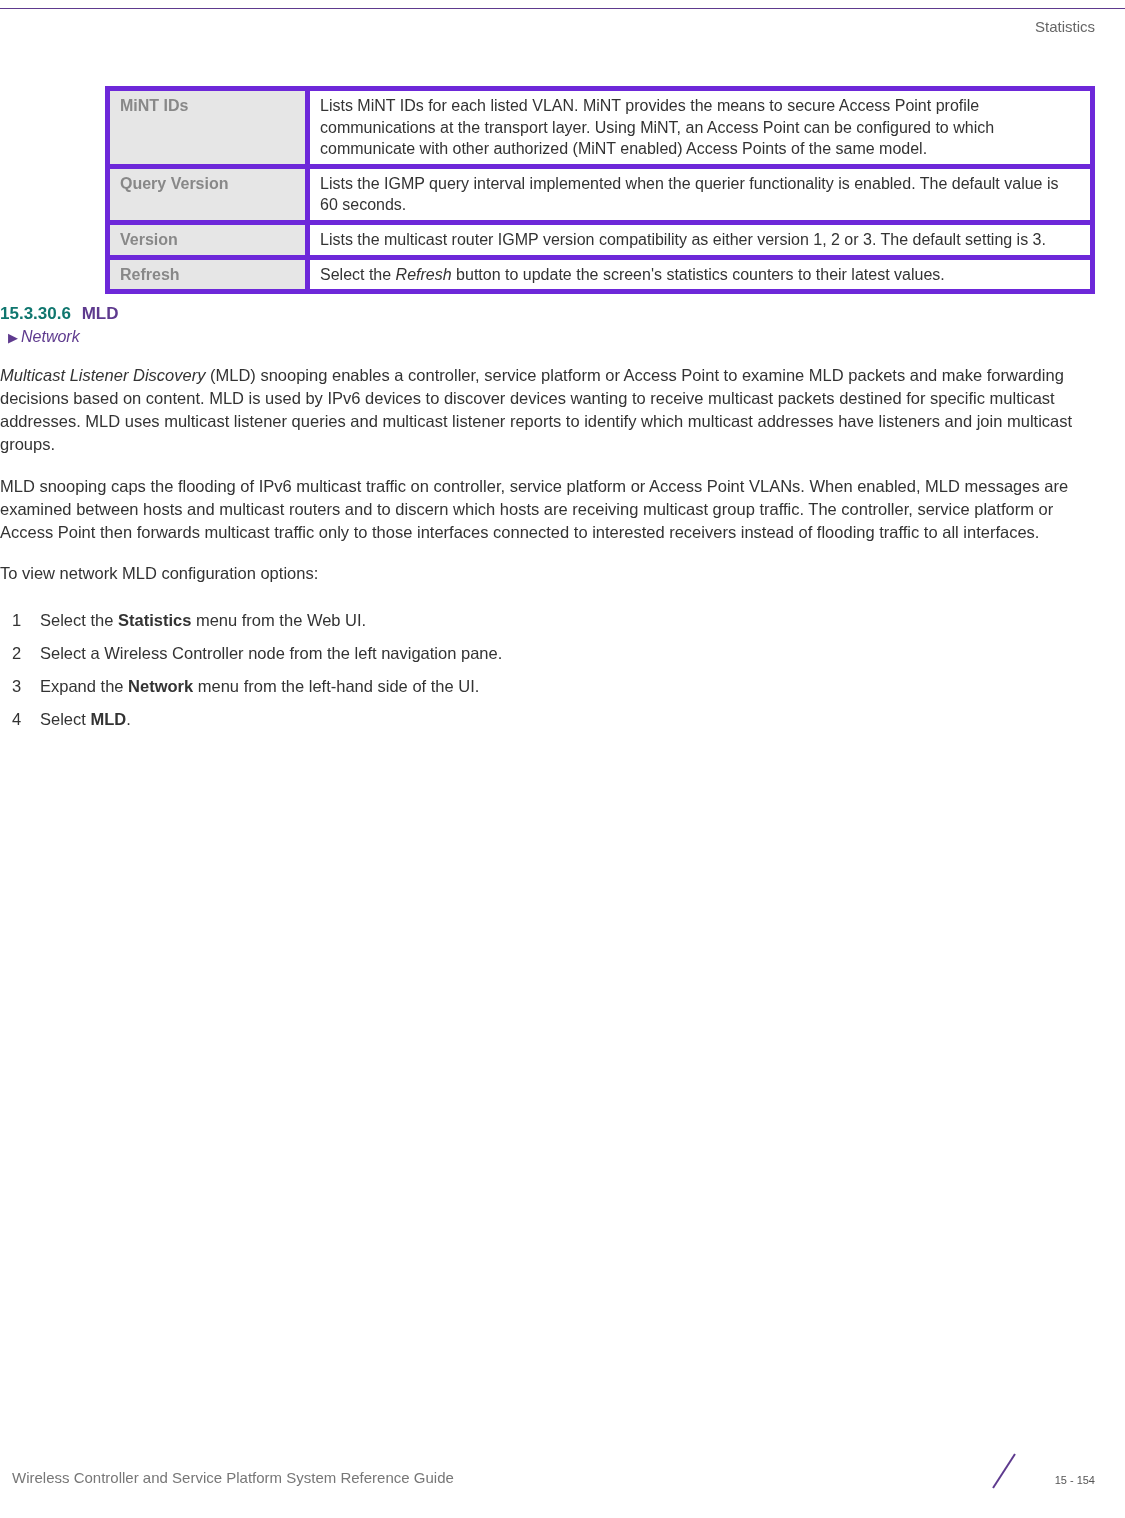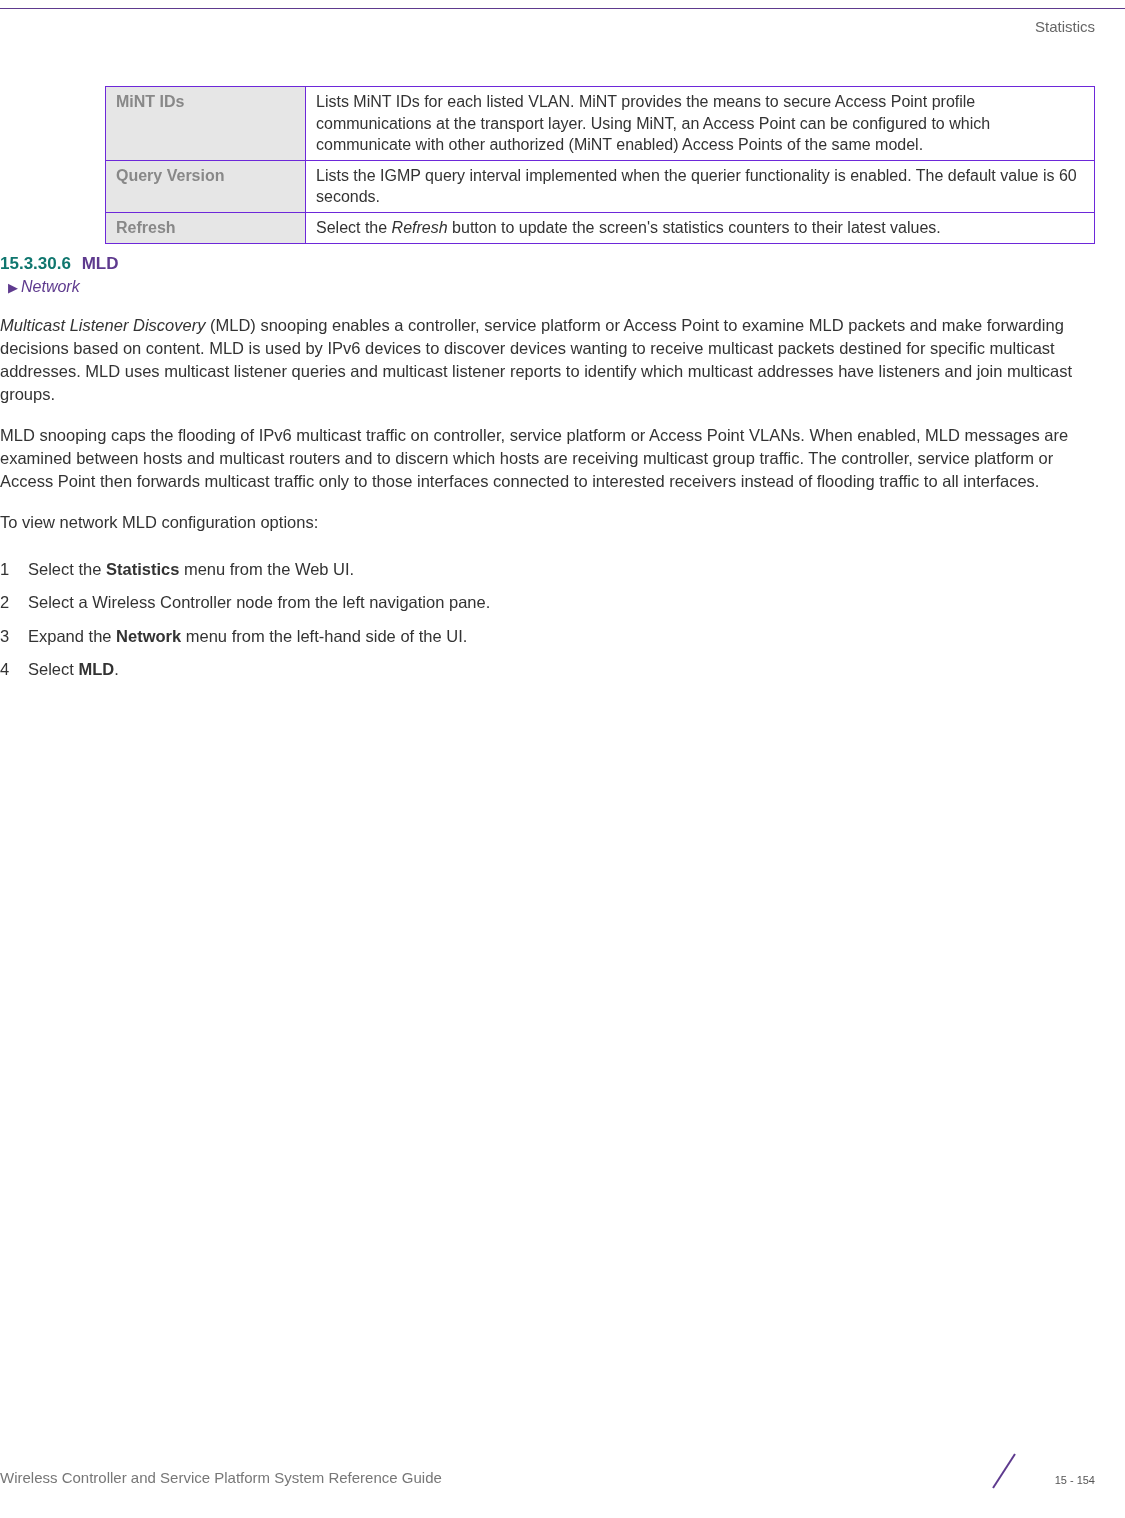--- a/index.html
+++ b/index.html
@@ -39,21 +39,21 @@
       right: 30px;
       padding-left: 0;
     }
     table.param-table {
       margin-left: 105px;
       width: 990px;
       border-collapse: collapse;
       border: 1px solid #999;
     }
     table.param-table td {
-      border: 1px solid #6d28d9;
+      border: 5px solid #6d28d9;
       padding: 4px 10px;
       vertical-align: top;
       font-size: 16px;
       line-height: 1.35;
     }
     table.param-table td.label {
       background: #e6e6e6;
       font-weight: 600;
       color: #888;
       width: 200px;
@@ -87,21 +87,21 @@
     .body-text {
       margin-top: 18px;
       line-height: 1.4;
       font-size: 16.5px;
     }
     .body-para {
       margin-bottom: 18px;
     }
     ol.steps {
       margin-top: 8px;
-      padding-left: 0;
+      padding-left: 12px;
       list-style: none;
       counter-reset: step;
     }
     ol.steps li {
       counter-increment: step;
       margin-bottom: 10px;
       padding-left: 28px;
       position: relative;
       font-size: 16.5px;
       line-height: 1.4;
@@ -116,21 +116,21 @@
     }
     .bold {
       font-weight: 700;
     }
     .italic {
       font-style: italic;
     }
     .footer {
       position: absolute;
       bottom: 28px;
-      left: 0;
+      left: 12px;
       right: 30px;
       height: 40px;
     }
     .footer-text {
       position: absolute;
       left: 0;
       bottom: 4px;
       font-size: 15px;
       color: #777;
     }
@@ -163,20 +163,24 @@
 
   <table class="param-table">
     <tbody>
         <tr>
       <td class="label">MiNT IDs</td>
       <td>Lists MiNT IDs for each listed VLAN. MiNT provides the means to secure Access Point profile communications at the transport layer. Using MiNT, an Access Point can be configured to which communicate with other authorized (MiNT enabled) Access Points of the same model.</td>
     </tr>
     <tr>
       <td class="label">Query Version</td>
       <td>Lists the IGMP query interval implemented when the querier functionality is enabled. The default value is 60 seconds.</td>
+    </tr>
+    <tr>
+      <td class="label">Version</td>
+      <td>Lists the multicast router IGMP version compatibility as either version 1, 2 or 3. The default setting is 3.</td>
     </tr>
     <tr>
       <td class="label">Refresh</td>
       <td><span>Select the </span><span class="italic">Refresh</span><span> button to update the screen's statistics counters to their latest values.</span></td>
     </tr>
   </tbody>
     </table>
 
   <div class="section-number">
     <span class="num">15.3.30.6</span>

